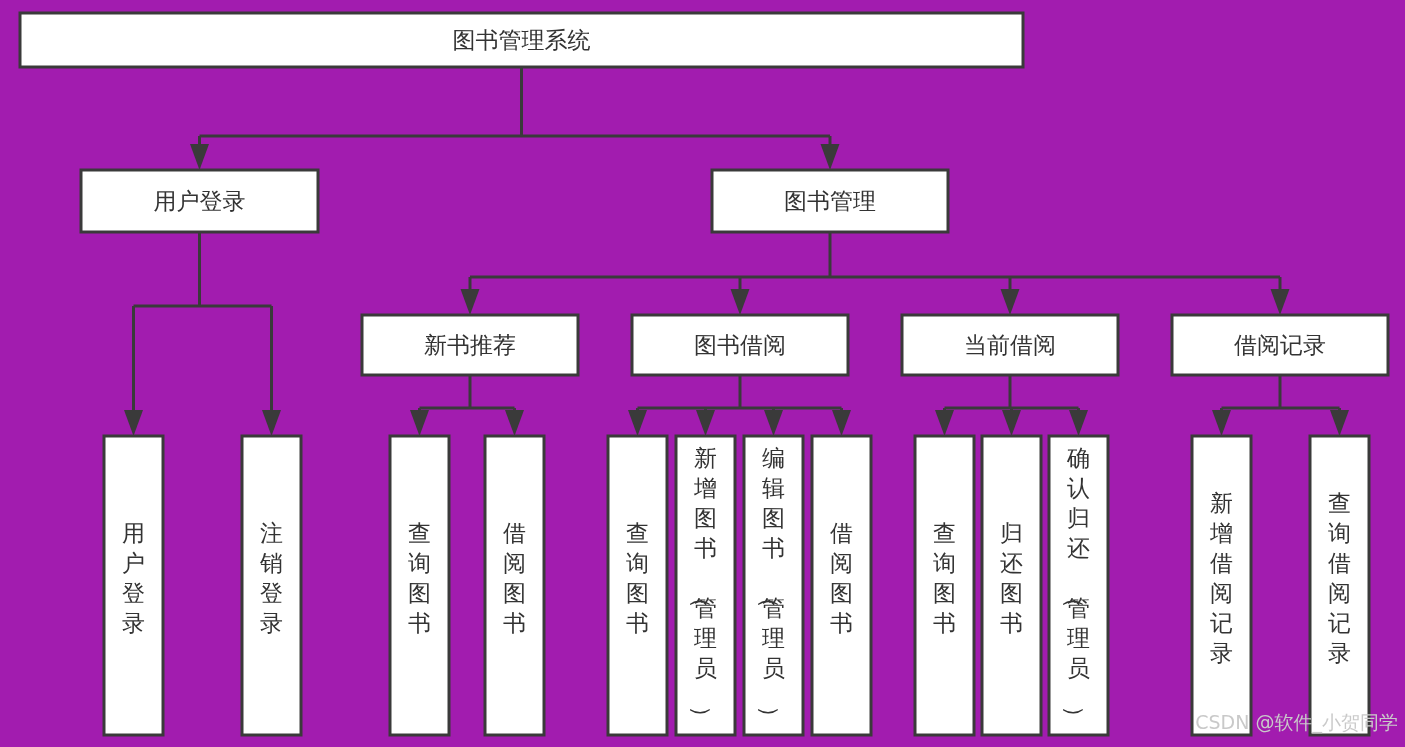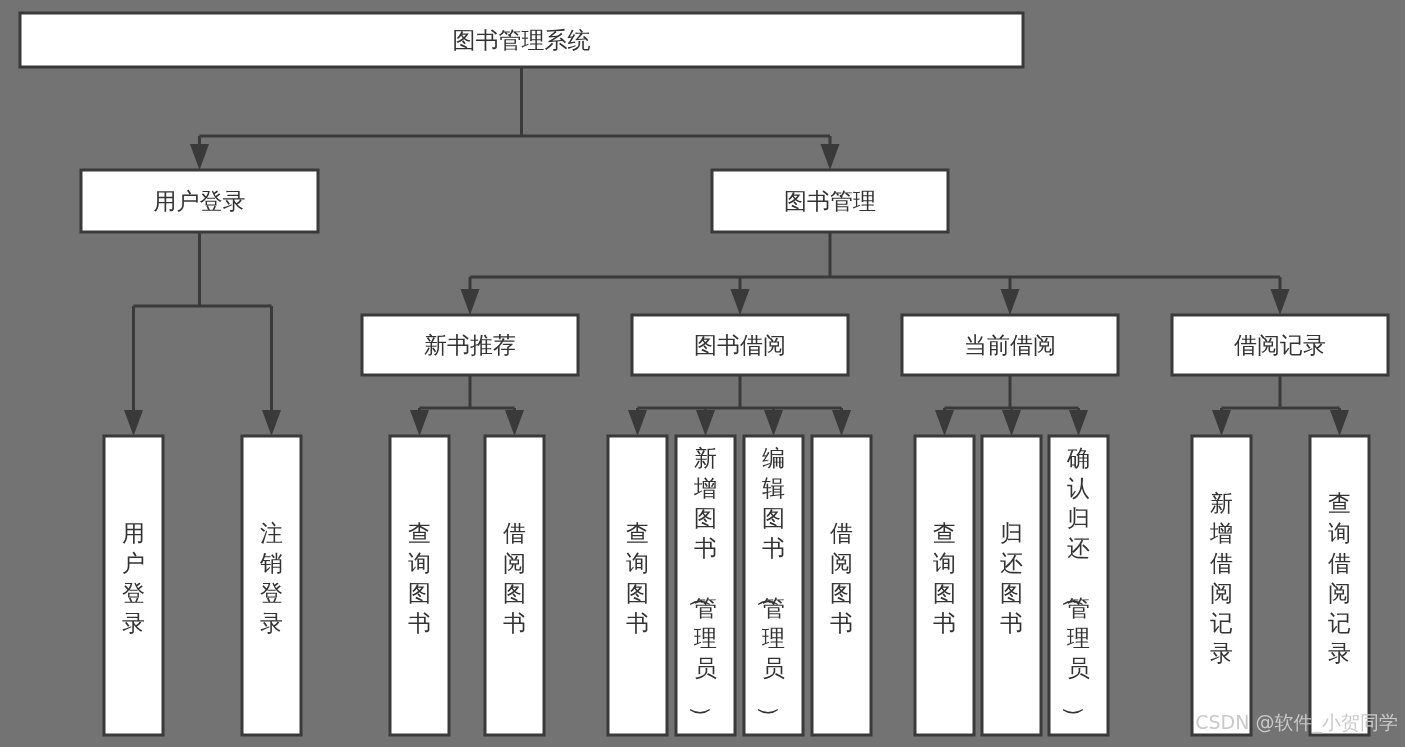--- a/index.html
+++ b/index.html
@@ -8,21 +8,21 @@
     padding: 0;
     background: #ffffff;
   }
   body {
     font-family: "DejaVu Sans", "Liberation Sans", sans-serif;
   }
   #diagram-root {
     position: relative;
     width: 1405px;
     height: 747px;
-    background: #737373;
+    background: #a21caf;
     overflow: hidden;
   }
   svg.diagram-canvas {
     position: absolute;
     top: 0;
     left: 0;
     width: 1405px;
     height: 747px;
     display: block;
   }

